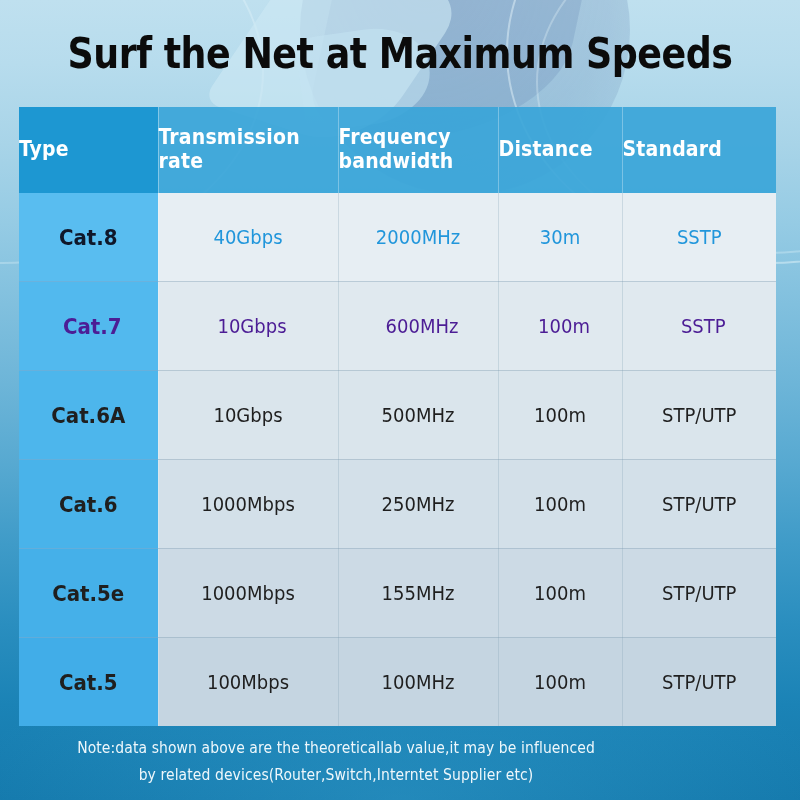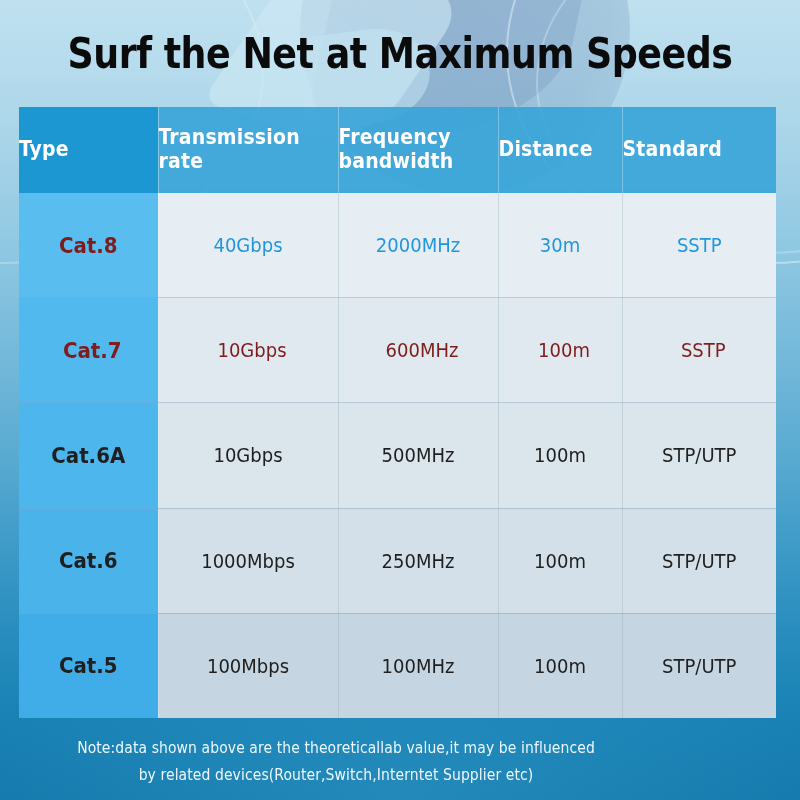--- a/index.html
+++ b/index.html
@@ -188,22 +188,22 @@
 
   td.type-cell {
     color: #ffffff;
     font-weight: bold;
     font-size: 22px;
     border-right: 1px solid rgba(255,255,255,0.20);
     border-bottom: 1px solid rgba(120,170,205,0.55);
   }
 
   
-  tbody tr.r0 td { background: #e7eef3; color: #7f1d1d; }
-  tbody tr.r1 td { background: #e0e9ef; color: #7f1d1d; padding-left: 8px; }
+  tbody tr.r0 td { background: #e7eef3; color: #0f172a; }
+  tbody tr.r1 td { background: #e0e9ef; color: #4c1d95; padding-left: 8px; }
   tbody tr.r2 td { background: #dae5ec; color: #1f1f1f; }
   tbody tr.r3 td { background: #d3e0e9; color: #1f1f1f; }
   tbody tr.r4 td { background: #ccdae5; color: #1f1f1f; }
   tbody tr.r5 td { background: #c5d5e1; color: #1f1f1f; }
 
   tbody tr.r0 td.type-cell { background: #59bdf0; }
   tbody tr.r1 td.type-cell { background: #52b9ee; }
   tbody tr.r2 td.type-cell { background: #4db6ec; }
   tbody tr.r3 td.type-cell { background: #49b3ea; }
   tbody tr.r4 td.type-cell { background: #45b0e9; }
@@ -297,20 +297,27 @@
           <td class="val">100m</td>
           <td class="val">STP/UTP</td>
         </tr>
         <tr class="r3">
           <td class="type-cell">Cat.6</td>
           <td class="val">1000Mbps</td>
           <td class="val">250MHz</td>
           <td class="val">100m</td>
           <td class="val">STP/UTP</td>
         </tr>
+        <tr class="r4">
+          <td class="type-cell">Cat.5e</td>
+          <td class="val">1000Mbps</td>
+          <td class="val">155MHz</td>
+          <td class="val">100m</td>
+          <td class="val">STP/UTP</td>
+        </tr>
         <tr class="r5">
           <td class="type-cell">Cat.5</td>
           <td class="val">100Mbps</td>
           <td class="val">100MHz</td>
           <td class="val">100m</td>
           <td class="val">STP/UTP</td>
         </tr>
       </tbody>
     </table>
   </div>

